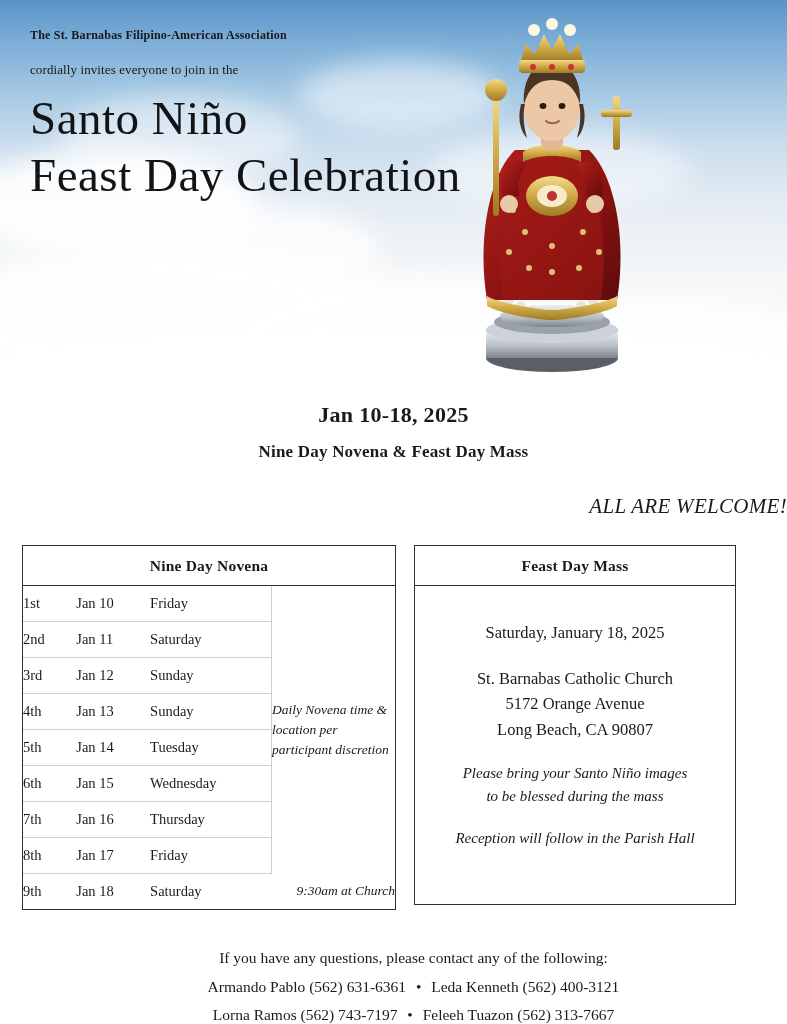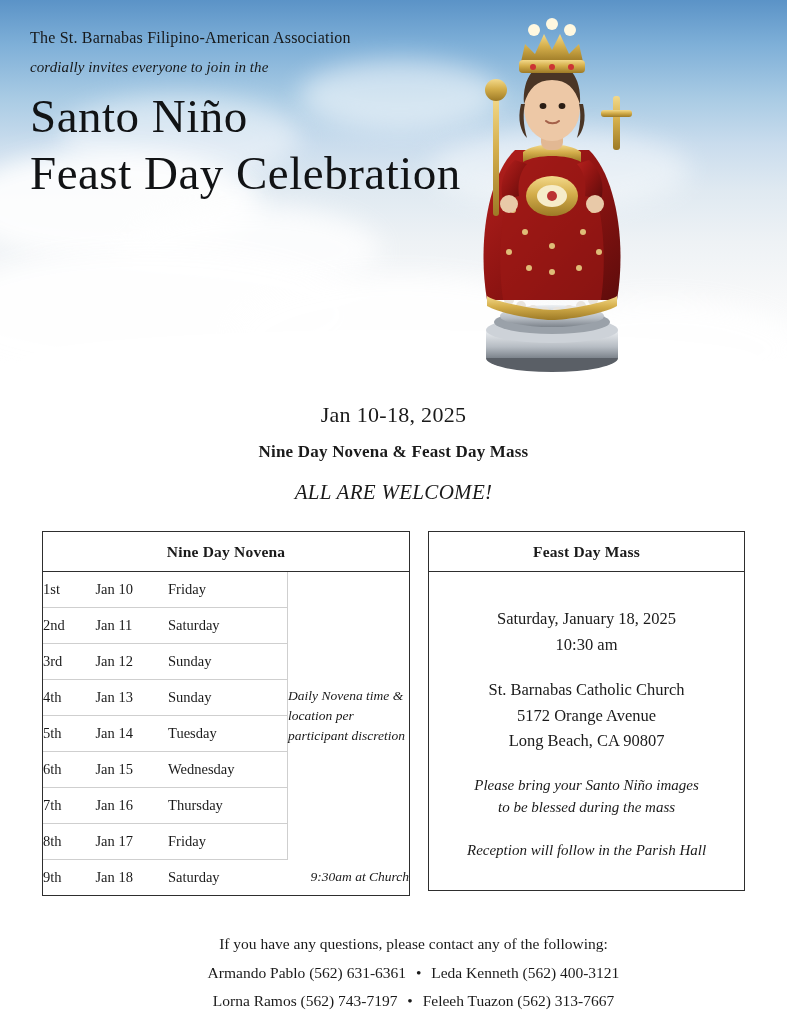--- a/index.html
+++ b/index.html
@@ -51,31 +51,30 @@
   .c9 { width: 787px; height: 70px;  left: 0;      top: 330px; opacity: 1; filter: blur(16px); }
 
   .hero-text {
     position: absolute;
     left: 30px;
     top: 26px;
     z-index: 5;
   }
   .org-line {
     font-family: "Liberation Serif", serif;
-    font-weight: normal;
-    font-size: 16px;
+    font-weight: bold;
+    font-size: 12px;
     letter-spacing: .2px;
     color: #16181a;
     line-height: 1.55;
   }
   .invite-line {
-    font-style: italic;
-    font-size: 15px;
+    font-size: 13px;
     color: #16181a;
-    margin-top: 8px;
+    margin-top: 17px;
     letter-spacing: .1px;
   }
   .hero-title {
     font-family: "Liberation Serif", serif;
     font-size: 47px;
     line-height: 1.22;
     color: #111315;
     margin-top: 12px;
     letter-spacing: .5px;
   }
@@ -92,45 +91,45 @@
   }
   .statue svg { display: block; }
 
   
   .body-wrap {
     position: relative;
     padding-top: 14px;
   }
   .date-head {
     text-align: center;
-    font-weight: normal;
+    font-weight: bold;
     font-size: 22px;
     letter-spacing: .3px;
     margin-top: 10px;
   }
   .sub-head {
     text-align: center;
     font-weight: bold;
     font-size: 17px;
     margin-top: 14px;
     letter-spacing: .2px;
   }
   .welcome {
-    text-align: center;
+    text-align: right;
     font-style: italic;
     font-size: 21px;
-    margin-top: 18px;
+    margin-top: 32px;
     letter-spacing: .3px;
   }
 
   
   .panels {
     display: flex;
     gap: 18px;
-    margin: 26px 42px 0 42px;
+    margin: 26px 42px 0 22px;
     align-items: flex-start;
   }
   .panel {
     border: 1px solid #2e2e2e;
     background: #fff;
   }
   .panel-left  { width: 372px; }
   .panel-right { width: 320px; height: 358px; position: relative; }
 
   .panel-head {
@@ -383,21 +382,20 @@
           </tr>
         </tbody>
       </table>
     </div>
 
     <div class="panel panel-right">
       <div class="panel-head">Feast Day Mass</div>
       <div class="right-body">
         <div class="blk">
           <div>Saturday, January 18, 2025</div>
-          <div>10:30 am</div>
         </div>
         <div class="blk">
           <div>St. Barnabas Catholic Church</div>
           <div>5172 Orange Avenue</div>
           <div>Long Beach, CA 90807</div>
         </div>
         <div class="blk small-ital">
           <div>Please bring your Santo Niño images</div>
           <div>to be blessed during the mass</div>
         </div>

